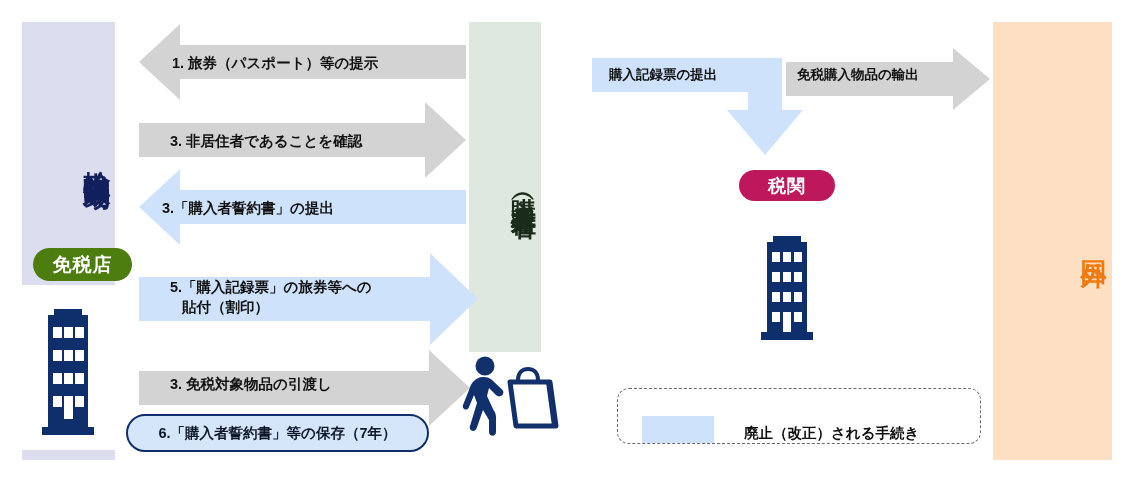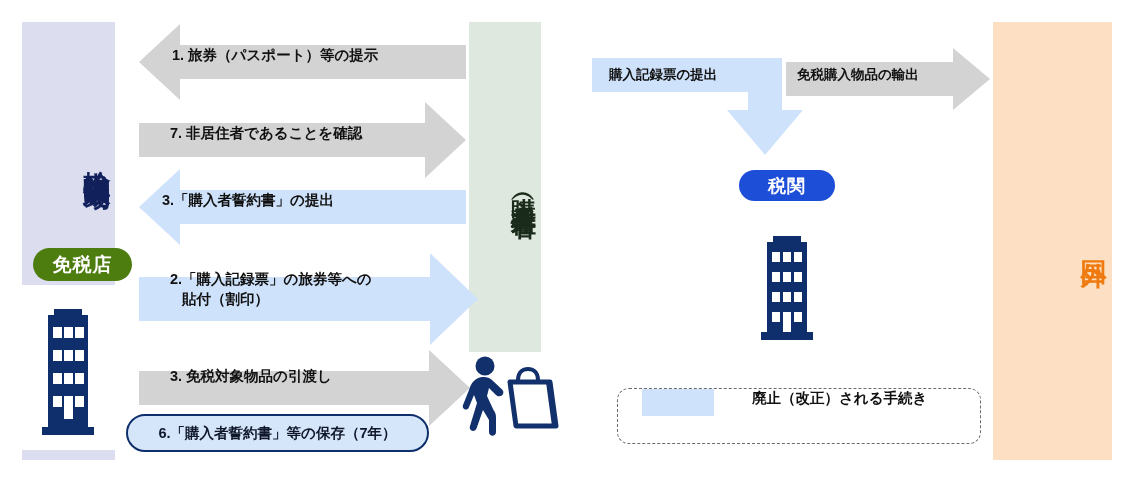--- a/index.html
+++ b/index.html
@@ -88,41 +88,41 @@
     justify-content: center;
     letter-spacing: 1px;
   }
   #badge-duty-free {
     left: 33px; top: 248px; width: 99px; height: 33px;
     background: #4d7c0f;
     font-size: 19px;
   }
   #badge-customs {
     left: 739px; top: 170px; width: 96px; height: 31px;
-    background: #1d4ed8;
+    background: #be185d;
     font-size: 18px;
   }
 
   
   #arrow-layer {
     position: absolute;
     left: 0; top: 0;
     width: 1134px; height: 481px;
     pointer-events: none;
   }
 
   
   .arrow-label {
     position: absolute;
     font-weight: 700;
     color: #111111;
     white-space: pre;
     line-height: 1.35;
   }
-  .lbl-step { font-size: 14.5px; }
+  .lbl-step { font-size: 14.5px; margin-top: 8px; }
   .lbl-flow { font-size: 13.5px; }
 
   #lbl-1 { left: 172px; top: 46px; }
   #lbl-2 { left: 170px; top: 124px; }
   #lbl-3 { left: 162px; top: 191px; }
   #lbl-4 { left: 170px; top: 270px; }
   #lbl-5 { left: 170px; top: 367px; }
   #lbl-submit { left: 609px; top: 66px; }
   #lbl-export { left: 797px; top: 66px; }
 
@@ -147,22 +147,21 @@
 
   
   #legend-box {
     position: absolute;
     left: 617px; top: 388px; width: 364px; height: 56px;
     box-sizing: border-box;
     border: 1.5px dashed #6b6b6b;
     border-radius: 12px;
     background: #ffffff;
     display: flex;
-    align-items: flex-start;
-    gap: 8px;
+    align-items: flex-end;
   }
   #legend-swatch {
     width: 72px; height: 27px;
     background: #cfe2fb;
     margin-left: 24px;
     flex: none;
   }
   #legend-text {
     margin-left: 30px;
     font-size: 14.5px;
@@ -261,23 +260,23 @@
       <path d="M 8 14 L 8 11 C 8 3 13 0 18 0 C 23 0 28 3 28 11 L 28 14" fill="none" stroke="#12306b" stroke-width="4"></path>
       <path d="M 0 13 L 40 13 L 46 57 L 6 57 Z" fill="none" stroke="#12306b" stroke-width="5" stroke-linejoin="round"></path>
       <path d="M 38 13 L 44 57" fill="none" stroke="#12306b" stroke-width="4"></path>
     </g>
   </svg>
 
   <div class="pill" id="badge-duty-free">免税店</div>
   <div class="pill" id="badge-customs">税関</div>
 
   <div class="arrow-label lbl-step" id="lbl-1">1. 旅券（パスポート）等の提示</div>
-  <div class="arrow-label lbl-step" id="lbl-2">7. 非居住者であることを確認</div>
+  <div class="arrow-label lbl-step" id="lbl-2">3. 非居住者であることを確認</div>
   <div class="arrow-label lbl-step" id="lbl-3">3.「購入者誓約書」の提出</div>
-  <div class="arrow-label lbl-step" id="lbl-4">2.「購入記録票」の旅券等への
+  <div class="arrow-label lbl-step" id="lbl-4">5.「購入記録票」の旅券等への
    貼付（割印）</div>
   <div class="arrow-label lbl-step" id="lbl-5">3. 免税対象物品の引渡し</div>
   <div class="arrow-label lbl-flow" id="lbl-submit">購入記録票の提出</div>
   <div class="arrow-label lbl-flow" id="lbl-export">免税購入物品の輸出</div>
 
   <div id="step6-box">
     <span class="txt">6.「購入者誓約書」等の保存（7年）</span>
   </div>
 
   <div id="legend-box">

